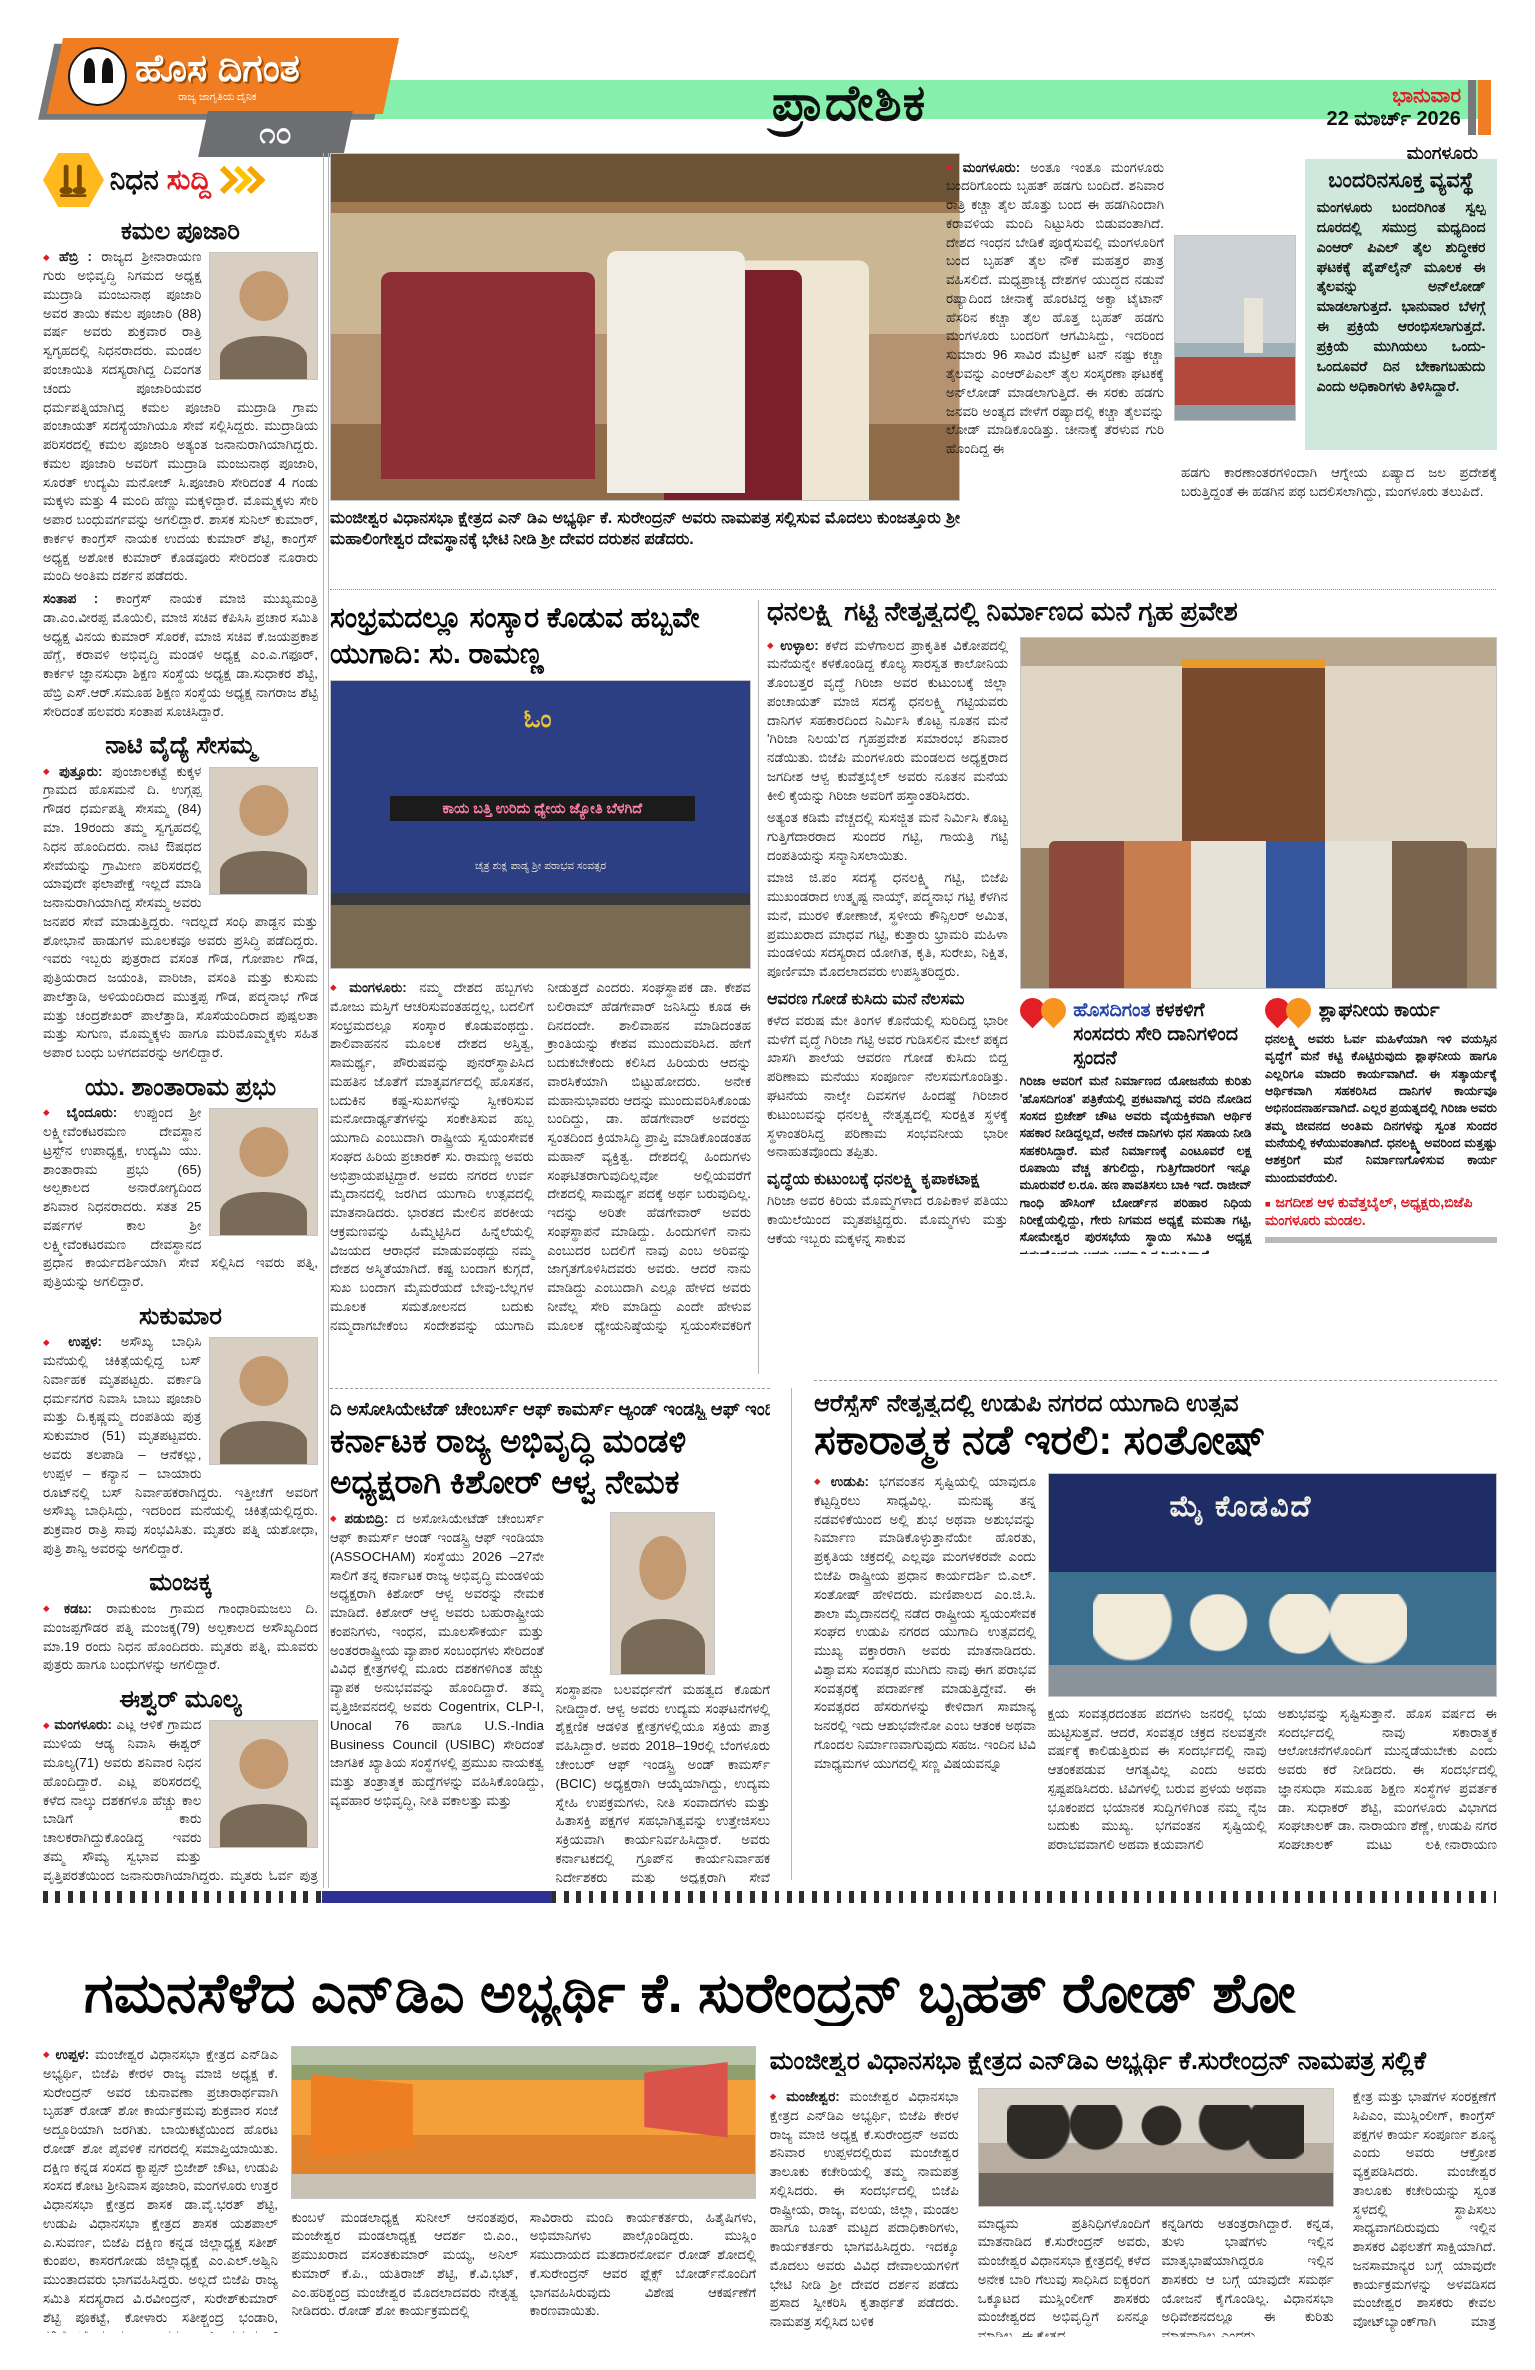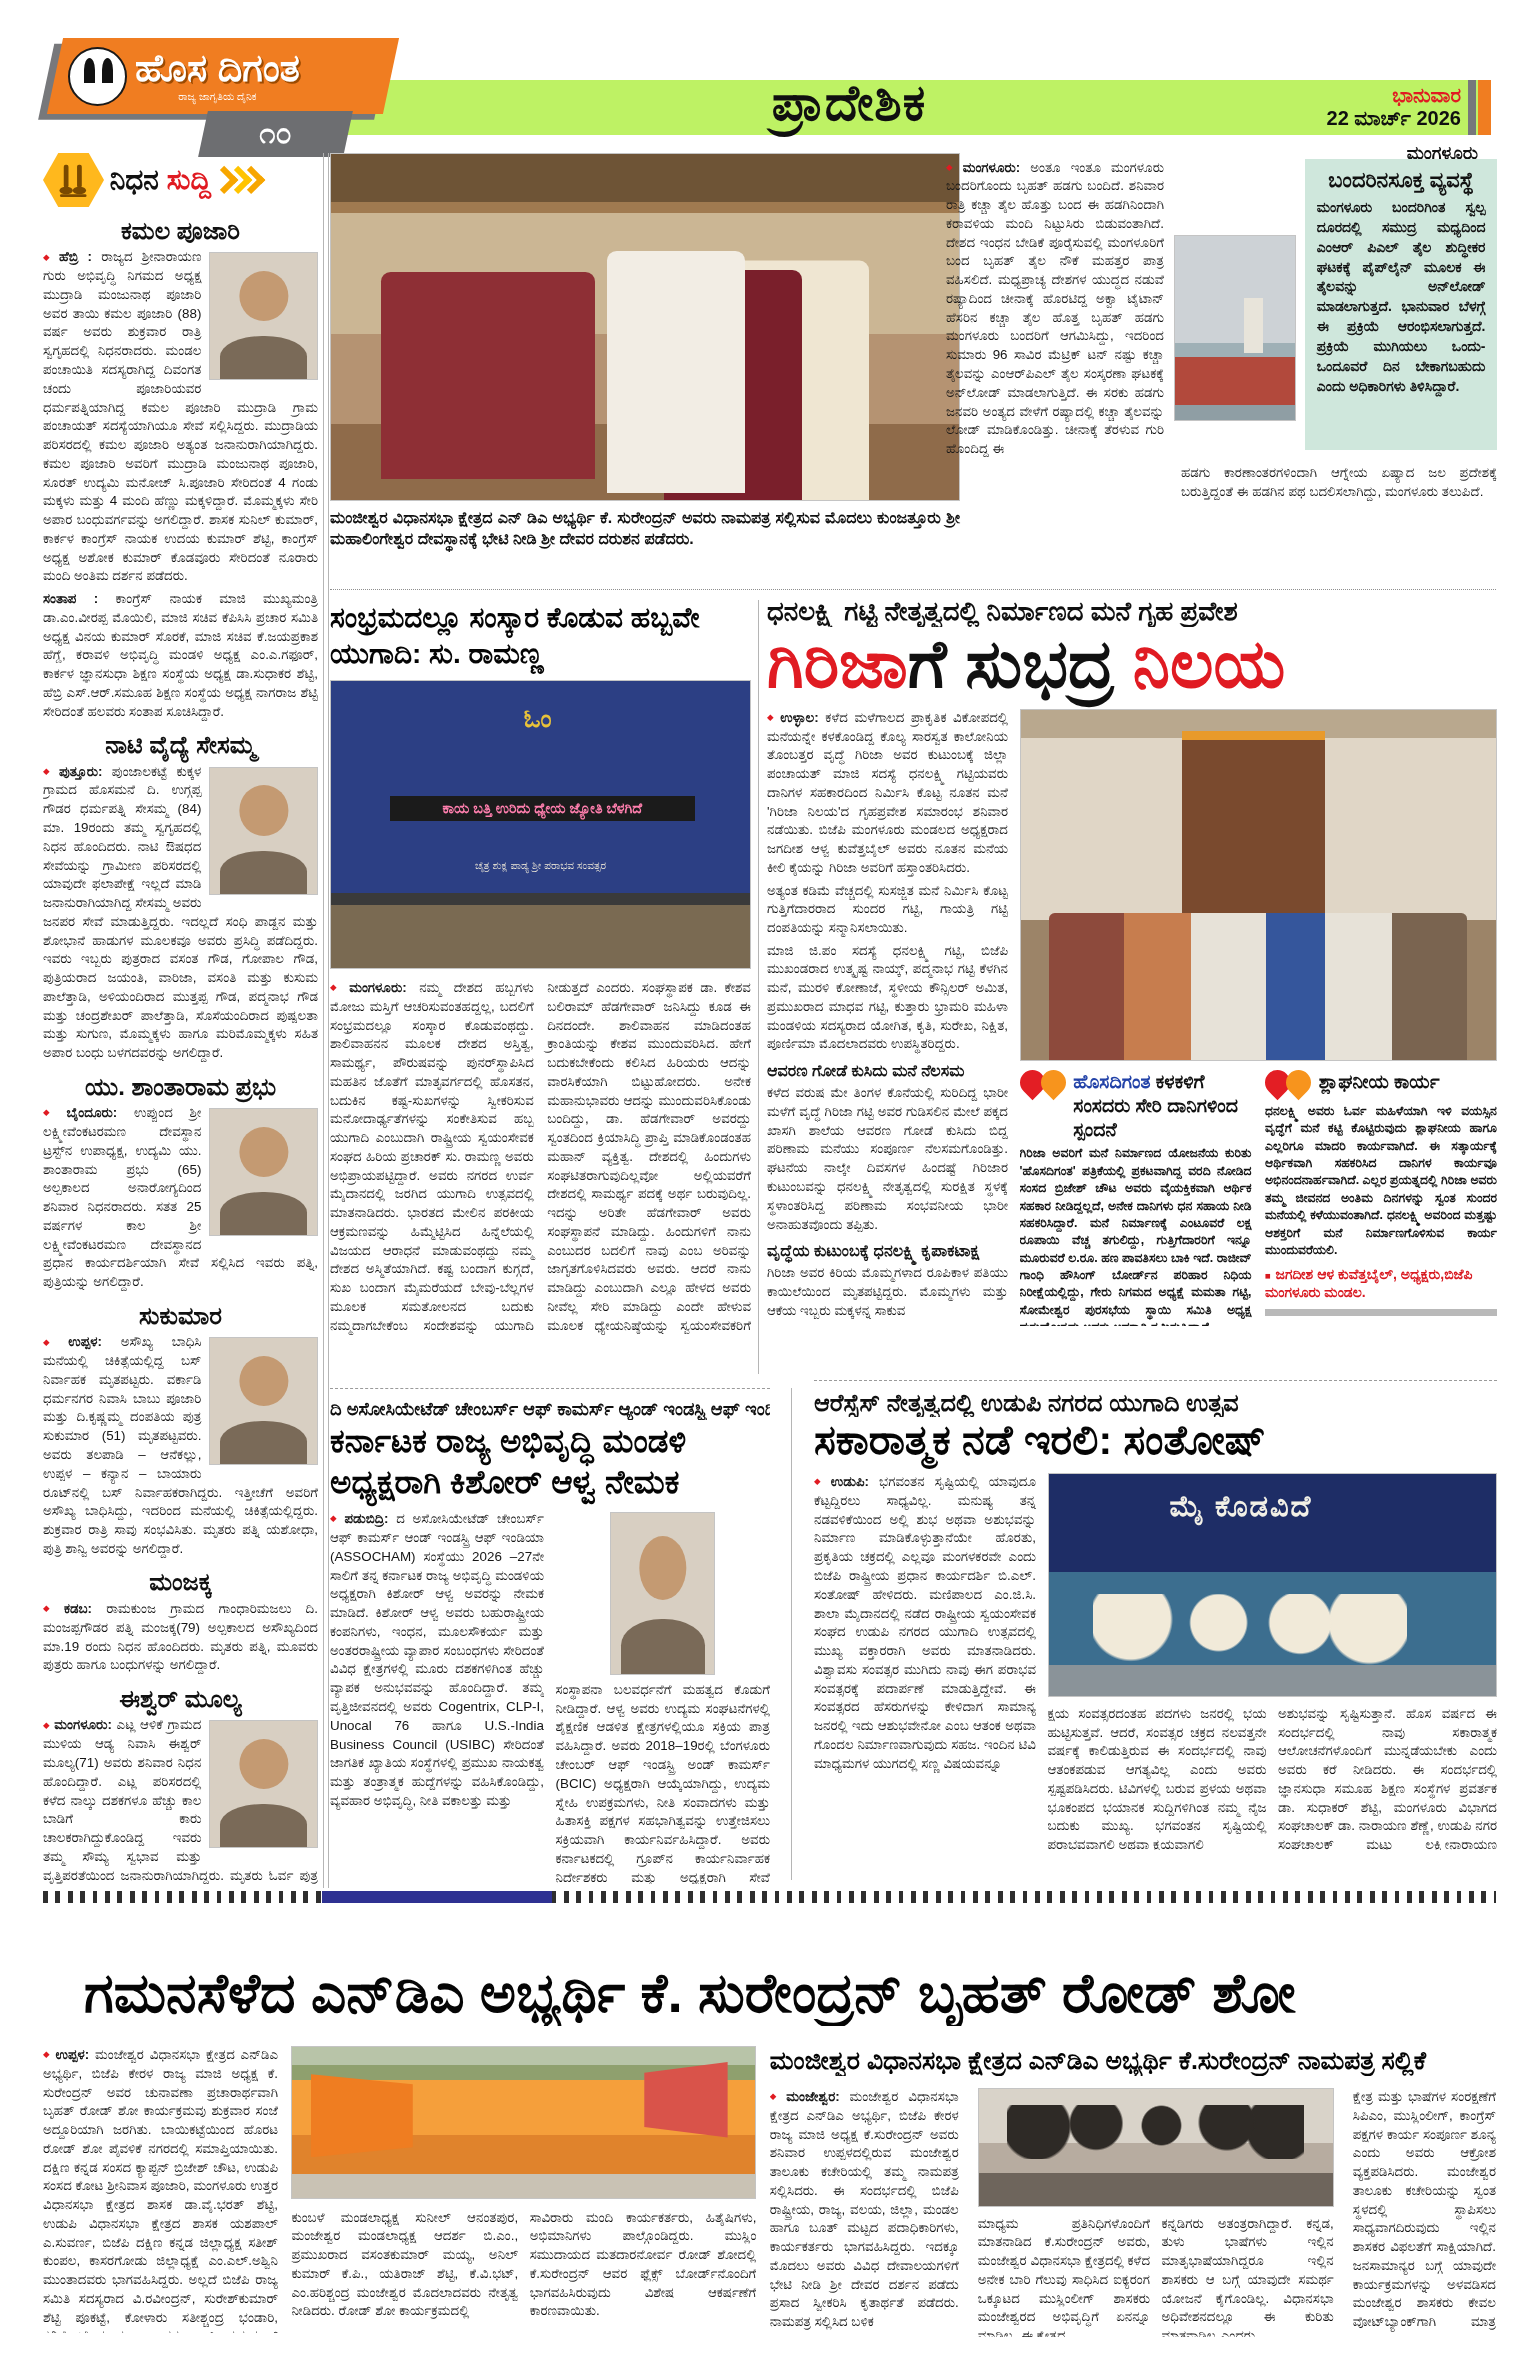--- a/index.html
+++ b/index.html
@@ -1,20 +1,20 @@
 <!DOCTYPE html>
 <html><head>
 <meta charset="utf-8">
 <style>
   html,body{margin:0;padding:0;background:#9a9a9a;}
   #page{position:relative;width:1535px;height:2371px;background:#ffffff;overflow:hidden;
         font-family:"Liberation Sans","DejaVu Sans",sans-serif;color:#111;}
   .abs{position:absolute;}
   
-  .band{position:absolute;left:220px;top:80px;width:1258px;height:55px;background:#bef264;}
+  .band{position:absolute;left:220px;top:80px;width:1258px;height:39px;background:#86efac;}
   .band-title{position:absolute;left:0;top:-5.7px;width:100%;text-align:center;font-size:50px;font-weight:bold;color:#101010;letter-spacing:1px;}
   .date-stack{position:absolute;right:17px;top:3.8px;text-align:right;line-height:1.15;}
   .day{color:#e01b22;font-weight:bold;font-size:20px;}
   .date{color:#101010;font-weight:bold;font-size:20px;}
   .city{position:absolute;right:57px;top:143px;font-weight:bold;font-size:18px;}
   .orange-tab{position:absolute;left:55px;top:38px;width:336px;height:76px;}
   .orange-tab .skew{position:absolute;inset:0;background:#f07d21;transform:skewX(-12deg);box-shadow:-7.6px 5.7px 0 #77787b;}
   .orange-tab .inner{position:absolute;inset:0;display:flex;align-items:center;gap:7.6px;padding:0 13.4px;}
   .logo-circle{width:55px;height:55px;border-radius:50%;background:#fff;border:2.9px solid #1a1a1a;position:relative;flex:0 0 auto;}
   .logo-circle:before{content:"";position:absolute;left:13.4px;top:9.6px;width:11.5px;height:25px;background:#111;border-radius:50% 50% 0 0;}
@@ -240,23 +240,20 @@
       <div class="stage-sub">ಚೈತ್ರ ಶುಕ್ಲ ಪಾಡ್ಯ ಶ್ರೀ ಪರಾಭವ ಸಂವತ್ಸರ</div>
     </div>
     <div class="body-txt clip" style="margin-top:9.6px;column-count:2;column-gap:13.4px;height:375px;">
       <span class="dateline dl">ಮಂಗಳೂರು:</span>
       <span>ನಮ್ಮ ದೇಶದ ಹಬ್ಬಗಳು ಮೋಜು ಮಸ್ತಿಗೆ ಆಚರಿಸುವಂತಹದ್ದಲ್ಲ, ಬದಲಿಗೆ ಸಂಭ್ರಮದಲ್ಲೂ ಸಂಸ್ಕಾರ ಕೊಡುವಂಥದ್ದು. ಶಾಲಿವಾಹನನ ಮೂಲಕ ದೇಶದ ಅಸ್ತಿತ್ವ, ಸಾಮರ್ಥ್ಯ, ಪೌರುಷವನ್ನು ಪುನರ್‌ಸ್ಥಾಪಿಸಿದ ಮಹತಿನ ಜೊತೆಗೆ ಮಾತೃವರ್ಗದಲ್ಲಿ ಹೊಸತನ, ಬದುಕಿನ ಕಷ್ಟ-ಸುಖಗಳನ್ನು ಸ್ವೀಕರಿಸುವ ಮನೋದಾರ್ಢ್ಯತೆಗಳನ್ನು ಸಂಕೇತಿಸುವ ಹಬ್ಬ ಯುಗಾದಿ ಎಂಬುದಾಗಿ ರಾಷ್ಟ್ರೀಯ ಸ್ವಯಂಸೇವಕ ಸಂಘದ ಹಿರಿಯ ಪ್ರಚಾರಕ್ ಸು. ರಾಮಣ್ಣ ಅವರು ಅಭಿಪ್ರಾಯಪಟ್ಟಿದ್ದಾರೆ. ಅವರು ನಗರದ ಉರ್ವ ಮೈದಾನದಲ್ಲಿ ಜರಗಿದ ಯುಗಾದಿ ಉತ್ಸವದಲ್ಲಿ ಮಾತನಾಡಿದರು. ಭಾರತದ ಮೇಲಿನ ಪರಕೀಯ ಆಕ್ರಮಣವನ್ನು ಹಿಮ್ಮೆಟ್ಟಿಸಿದ ಹಿನ್ನೆಲೆಯಲ್ಲಿ ವಿಜಯದ ಆರಾಧನೆ ಮಾಡುವಂಥದ್ದು ನಮ್ಮ ದೇಶದ ಅಸ್ಮಿತೆಯಾಗಿದೆ. ಕಷ್ಟ ಬಂದಾಗ ಕುಗ್ಗದೆ, ಸುಖ ಬಂದಾಗ ಮೈಮರೆಯದೆ ಬೇವು-ಬೆಲ್ಲಗಳ ಮೂಲಕ ಸಮತೋಲನದ ಬದುಕು ನಮ್ಮದಾಗಬೇಕೆಂಬ ಸಂದೇಶವನ್ನು ಯುಗಾದಿ ನೀಡುತ್ತದೆ ಎಂದರು. ಸಂಘಸ್ಥಾಪಕ ಡಾ. ಕೇಶವ ಬಲಿರಾಮ್ ಹೆಡಗೇವಾರ್ ಜನಿಸಿದ್ದು ಕೂಡ ಈ ದಿನದಂದೇ. ಶಾಲಿವಾಹನ ಮಾಡಿದಂತಹ ಕ್ರಾಂತಿಯನ್ನು ಕೇಶವ ಮುಂದುವರಿಸಿದ. ಹೇಗೆ ಬದುಕಬೇಕೆಂದು ಕಲಿಸಿದ ಹಿರಿಯರು ಆದನ್ನು ವಾರಸಿಕೆಯಾಗಿ ಬಿಟ್ಟುಹೋದರು. ಅನೇಕ ಮಹಾನುಭಾವರು ಆದನ್ನು ಮುಂದುವರಿಸಿಕೊಂಡು ಬಂದಿದ್ದು, ಡಾ. ಹೆಡಗೇವಾರ್ ಅವರದ್ದು ಸ್ವಂತದಿಂದ ಕ್ರಿಯಾಸಿದ್ಧಿ ಪ್ರಾಪ್ತಿ ಮಾಡಿಕೊಂಡಂತಹ ಮಹಾನ್ ವ್ಯಕ್ತಿತ್ವ. ದೇಶದಲ್ಲಿ ಹಿಂದುಗಳು ಸಂಘಟಿತರಾಗುವುದಿಲ್ಲವೋ ಅಲ್ಲಿಯವರೆಗೆ ದೇಶದಲ್ಲಿ ಸಾಮರ್ಥ್ಯ ಪದಕ್ಕೆ ಅರ್ಥ ಬರುವುದಿಲ್ಲ. ಇದನ್ನು ಅರಿತೇ ಹೆಡಗೇವಾರ್ ಅವರು ಸಂಘಸ್ಥಾಪನೆ ಮಾಡಿದ್ದು. ಹಿಂದುಗಳಿಗೆ ನಾನು ಎಂಬುದರ ಬದಲಿಗೆ ನಾವು ಎಂಬ ಅರಿವನ್ನು ಜಾಗೃತಗೊಳಿಸಿದವರು ಅವರು. ಆದರೆ ನಾನು ಮಾಡಿದ್ದು ಎಂಬುದಾಗಿ ಎಲ್ಲೂ ಹೇಳದ ಅವರು ನೀವೆಲ್ಲ ಸೇರಿ ಮಾಡಿದ್ದು ಎಂದೇ ಹೇಳುವ ಮೂಲಕ ಧ್ಯೇಯನಿಷ್ಠೆಯನ್ನು ಸ್ವಯಂಸೇವಕರಿಗೆ ಕಲಿಸಿಕೊಟ್ಟರು. ಇದರಂತೆ ಇಂದು ಹಿಂದು ಸಂಘಟಿತನಾಗುತ್ತಿದ್ದಾನೆ ಎಂದರು. ರೋಬೋ ಸಾಫ್ಟ್‌ನ ರೋಹಿತ್ ಭಟ್ ಅಧ್ಯಕ್ಷತೆ ವಹಿಸಿ ಶುಭಕೋರಿದರು. ಕ್ಷೇತ್ರೀಯ ಸಂಘಚಾಲಕ್ ಡಾ.ಪಿ.ವಾಮನ್ ಶೆಣ್ಣೆ, ಮಹಾನಗರ ಸಂಘಚಾಲಕ್ ಡಾ.ಸತೀಶ್ ರಾವ್ ಉಪಸ್ಥಿತರಿದ್ದರು.</span>
     </div>
   </div>
 
   <div class="abs" style="left:767px;top:596px;width:730px;">
     <div class="kicker nowrap" style="font-size:26px;">ಧನಲಕ್ಷ್ಮಿ ಗಟ್ಟಿ ನೇತೃತ್ವದಲ್ಲಿ ನಿರ್ಮಾಣದ ಮನೆ ಗೃಹ ಪ್ರವೇಶ</div>
-    <div style="font-size:67px;font-weight:bold;line-height:1.05;margin-top:1.9px;">
-      <span style="color:#e01b22;">ಗಿರಿಜಾ</span><span>ಗೆ ಸುಭದ್ರ </span><span style="color:#e01b22;">ನಿಲಯ</span>
-    </div>
     <div style="display:flex;gap:11.5px;margin-top:9.6px;">
       <div class="body-txt clip" style="width:241px;height:626px;">
         <span class="dateline dl">ಉಳ್ಳಾಲ:</span>
         <span>ಕಳೆದ ಮಳೆಗಾಲದ ಪ್ರಾಕೃತಿಕ ವಿಕೋಪದಲ್ಲಿ ಮನೆಯನ್ನೇ ಕಳಕೊಂಡಿದ್ದ ಕೊಲ್ಯ ಸಾರಸ್ವತ ಕಾಲೋನಿಯ ತೊಂಬತ್ತರ ವೃದ್ಧೆ ಗಿರಿಜಾ ಅವರ ಕುಟುಂಬಕ್ಕೆ ಜಿಲ್ಲಾ ಪಂಚಾಯತ್ ಮಾಜಿ ಸದಸ್ಯೆ ಧನಲಕ್ಷ್ಮಿ ಗಟ್ಟಿಯವರು ದಾನಿಗಳ ಸಹಕಾರದಿಂದ ನಿರ್ಮಿಸಿ ಕೊಟ್ಟ ನೂತನ ಮನೆ 'ಗಿರಿಜಾ ನಿಲಯ'ದ ಗೃಹಪ್ರವೇಶ ಸಮಾರಂಭ ಶನಿವಾರ ನಡೆಯಿತು. ಬಿಜೆಪಿ ಮಂಗಳೂರು ಮಂಡಲದ ಅಧ್ಯಕ್ಷರಾದ ಜಗದೀಶ ಆಳ್ವ ಕುವೆತ್ತಬೈಲ್ ಅವರು ನೂತನ ಮನೆಯ ಕೀಲಿ ಕೈಯನ್ನು ಗಿರಿಜಾ ಅವರಿಗೆ ಹಸ್ತಾಂತರಿಸಿದರು.</span>
         <div style="margin-top:3.8px;">ಅತ್ಯಂತ ಕಡಿಮೆ ವೆಚ್ಚದಲ್ಲಿ ಸುಸಜ್ಜಿತ ಮನೆ ನಿರ್ಮಿಸಿ ಕೊಟ್ಟ ಗುತ್ತಿಗೆದಾರರಾದ ಸುಂದರ ಗಟ್ಟಿ, ಗಾಯತ್ರಿ ಗಟ್ಟಿ ದಂಪತಿಯನ್ನು ಸನ್ಮಾನಿಸಲಾಯಿತು.</div>
         <div style="margin-top:3.8px;">ಮಾಜಿ ಜಿ.ಪಂ ಸದಸ್ಯೆ ಧನಲಕ್ಷ್ಮಿ ಗಟ್ಟಿ, ಬಿಜೆಪಿ ಮುಖಂಡರಾದ ಉತ್ಕೃಷ್ಟ ನಾಯ್ಕ್, ಪದ್ಮನಾಭ ಗಟ್ಟಿ ಕೆಳಗಿನ ಮನೆ, ಮುರಳಿ ಕೋಣಾಜೆ, ಸ್ಥಳೀಯ ಕೌನ್ಸಿಲರ್ ಅಮಿತ, ಪ್ರಮುಖರಾದ ಮಾಧವ ಗಟ್ಟಿ, ಕುತ್ತಾರು ಭ್ರಾಮರಿ ಮಹಿಳಾ ಮಂಡಳಿಯ ಸದಸ್ಯರಾದ ಯೋಗಿತ, ಕೃತಿ, ಸುರೇಖ, ನಿಕ್ಷಿತ, ಪೂರ್ಣಿಮಾ ಮೊದಲಾದವರು ಉಪಸ್ಥಿತರಿದ್ದರು.</div>
         <div class="subhead">ಆವರಣ ಗೋಡೆ ಕುಸಿದು ಮನೆ ನೆಲಸಮ</div>
         <div>ಕಳೆದ ವರುಷ ಮೇ ತಿಂಗಳ ಕೊನೆಯಲ್ಲಿ ಸುರಿದಿದ್ದ ಭಾರೀ ಮಳೆಗೆ ವೃದ್ಧೆ ಗಿರಿಜಾ ಗಟ್ಟಿ ಅವರ ಗುಡಿಸಲಿನ ಮೇಲೆ ಪಕ್ಕದ ಖಾಸಗಿ ಶಾಲೆಯ ಆವರಣ ಗೋಡೆ ಕುಸಿದು ಬಿದ್ದ ಪರಿಣಾಮ ಮನೆಯು ಸಂಪೂರ್ಣ ನೆಲಸಮಗೊಂಡಿತ್ತು. ಘಟನೆಯ ನಾಲ್ಕೇ ದಿವಸಗಳ ಹಿಂದಷ್ಟೆ ಗಿರಿಜಾರ ಕುಟುಂಬವನ್ನು ಧನಲಕ್ಷ್ಮಿ ನೇತೃತ್ವದಲ್ಲಿ ಸುರಕ್ಷಿತ ಸ್ಥಳಕ್ಕೆ ಸ್ಥಳಾಂತರಿಸಿದ್ದ ಪರಿಣಾಮ ಸಂಭವನೀಯ ಭಾರೀ ಅನಾಹುತವೊಂದು ತಪ್ಪಿತು.</div>
         <div class="subhead">ವೃದ್ಧೆಯ ಕುಟುಂಬಕ್ಕೆ ಧನಲಕ್ಷ್ಮಿ ಕೃಪಾಕಟಾಕ್ಷ</div>
         <div>ಗಿರಿಜಾ ಅವರ ಕಿರಿಯ ಮೊಮ್ಮಗಳಾದ ರೂಪಿಕಾಳ ಪತಿಯು ಕಾಯಿಲೆಯಿಂದ ಮೃತಪಟ್ಟಿದ್ದರು. ಮೊಮ್ಮಗಳು ಮತ್ತು ಆಕೆಯ ಇಬ್ಬರು ಮಕ್ಕಳನ್ನ ಸಾಕುವ</div>

